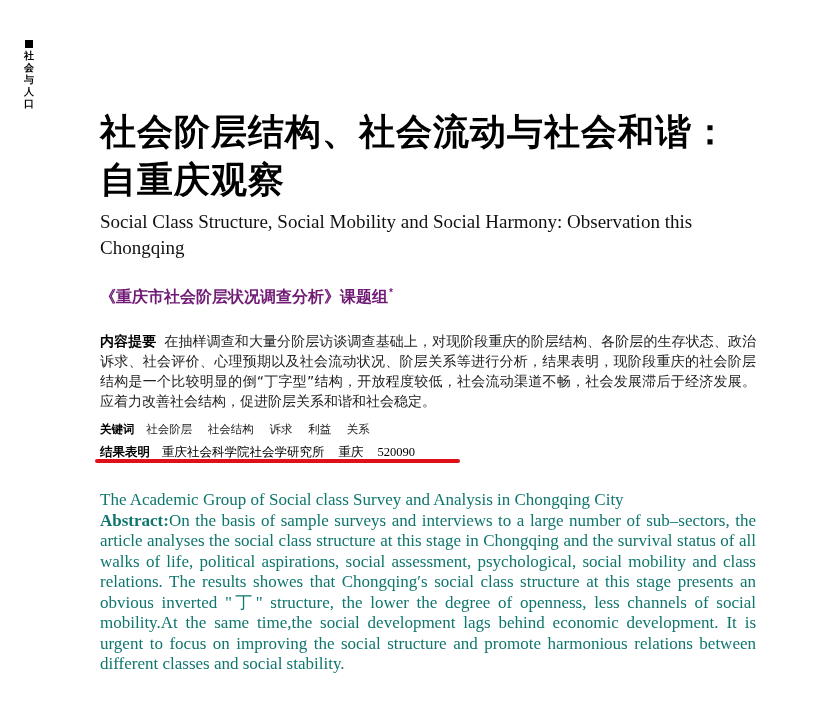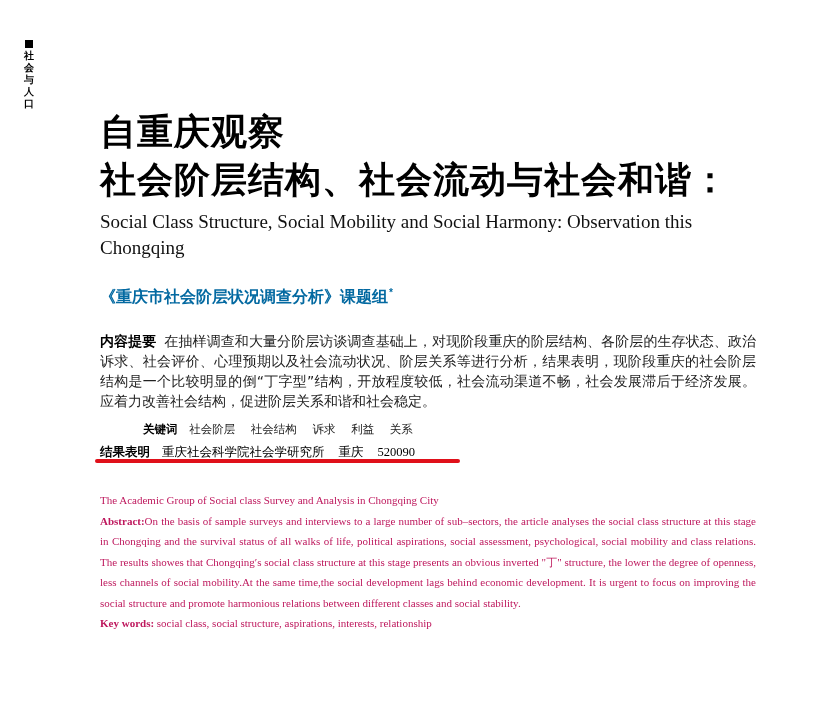--- a/index.html
+++ b/index.html
@@ -18,57 +18,57 @@
     position:absolute; left:100px; top:108px;
     font-family:"DejaVu Sans", sans-serif; font-weight:bold; font-size:36px; line-height:48px;
     letter-spacing:1px; color:#000;
   }
   .title-en {
     position:absolute; left:100px; top:209px; width:660px;
     font-family:"Liberation Serif", serif; font-size:19px; line-height:26px; color:#111;
   }
   .group {
     position:absolute; left:100px; top:287px;
-    font-family:Liberation Mono, monospace; font-weight:bold; font-size:16px; color:#0369a1;
+    font-family:Liberation Mono, monospace; font-weight:bold; font-size:16px; color:#701a75;
   }
   .group sup { font-size:10px; }
   .abs-zh {
     position:absolute; left:100px; top:331px; width:656px;
     font-family:"DejaVu Sans", sans-serif; font-size:14px; line-height:20px; color:#222;
     text-align:justify;
   }
   .label-b { font-weight:bold; color:#000; margin-right:8px; }
-  .kw-zh { position:absolute; left:100px; top:422px; font-family:"DejaVu Sans", sans-serif; font-size:11.5px; color:#222;margin-left:43px; }
+  .kw-zh { position:absolute; left:100px; top:422px; font-family:"DejaVu Sans", sans-serif; font-size:11.5px; color:#222; }
   .kw-zh span.item { margin-right:12px; }
   .unit { position:absolute; left:100px; top:444px; font-family:"DejaVu Sans", sans-serif; font-size:12.5px; color:#000; }
   .unit span.v { margin-right:10px;font-family:Liberation Serif, serif; }
   .underline { position:absolute; left:95px; top:459px; width:365px; height:4px; background:#e0101a; border-radius:2px; }
   .en-block {
     position:absolute; left:100px; top:490px; width:656px;
-    font-family:"Liberation Serif", serif; font-size:11px; line-height:20.5px; color:#be185d;
+    font-family:"Liberation Serif", serif; font-size:17px; line-height:20.5px; color:#0f766e;
     text-align:justify;
   }
   .en-block .grp { display:block; }
   .bold { font-weight:bold; }
 </style>
 </head>
 <body>
 
 <div class="sidebar">
   <span class="sq"></span>
   <span class="ch">社</span>
   <span class="ch">会</span>
   <span class="ch">与</span>
   <span class="ch">人</span>
   <span class="ch">口</span>
 </div>
 
 <div class="title-zh">
+  <div>社会阶层结构、社会流动与社会和谐：</div>
   <div>自重庆观察</div>
-  <div>社会阶层结构、社会流动与社会和谐：</div>
 </div>
 
 <div class="title-en">Social Class Structure, Social Mobility and Social Harmony: Observation this Chongqing</div>
 
 <div class="group">
   <span>《重庆市社会阶层状况调查分析》课题组</span><sup>*</sup>
 </div>
 
 <div class="abs-zh">
   <span class="label-b">内容提要</span><span>在抽样调查和大量分阶层访谈调查基础上，对现阶段重庆的阶层结构、各阶层的生存状态、政治诉求、社会评价、心理预期以及社会流动状况、阶层关系等进行分析，结果表明，现阶段重庆的社会阶层结构是一个比较明显的倒“丁字型”结构，开放程度较低，社会流动渠道不畅，社会发展滞后于经济发展。应着力改善社会结构，促进阶层关系和谐和社会稳定。</span>
@@ -87,14 +87,13 @@
   <span class="label-b">结果表明</span>
   <span class="v">重庆社会科学院社会学研究所</span>
   <span class="v">重庆</span>
   <span class="v">520090</span>
 </div>
 <div class="underline"></div>
 
 <div class="en-block">
   <span class="grp">The Academic Group of Social class Survey and Analysis in Chongqing City</span>
   <div><span class="bold">Abstract:</span><span>On the basis of sample surveys and interviews to a large number of sub–sectors, the article analyses the social class structure at this stage in Chongqing and the survival status of all walks of life, political aspirations, social assessment, psychological, social mobility and class relations. The results showes that Chongqing′s social class structure at this stage presents an obvious inverted "丁" structure, the lower the degree of openness, less channels of social mobility.At the same time,the social development lags behind economic development. It is urgent to focus on improving the social structure and promote harmonious relations between different classes and social stability.</span></div>
-  <div><span class="bold">Key words:</span> <span>social class, social structure, aspirations, interests, relationship</span></div>
 </div>
 
 </body></html>

